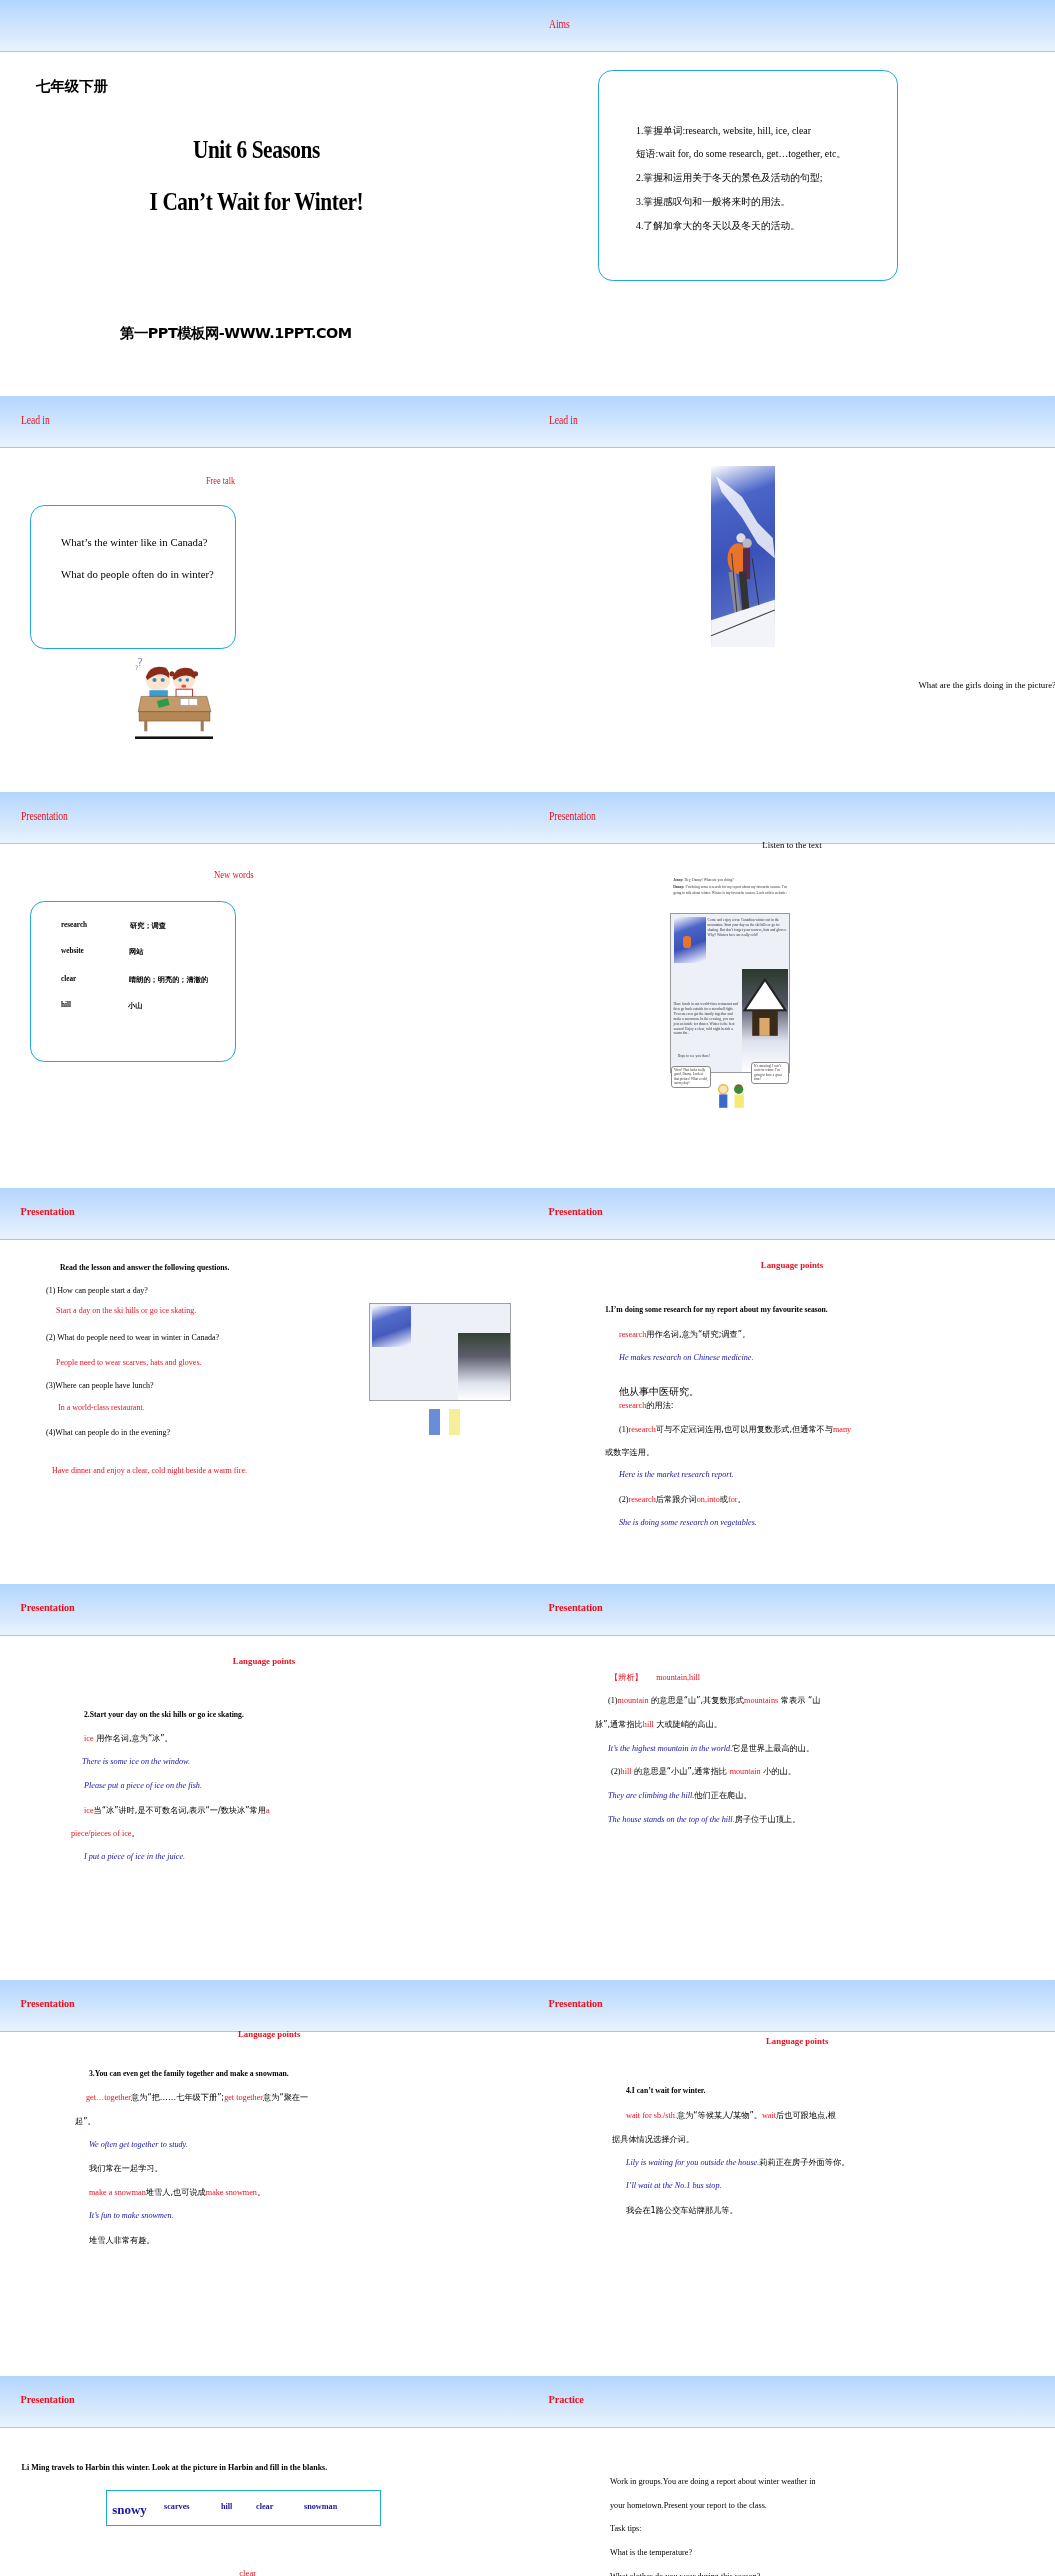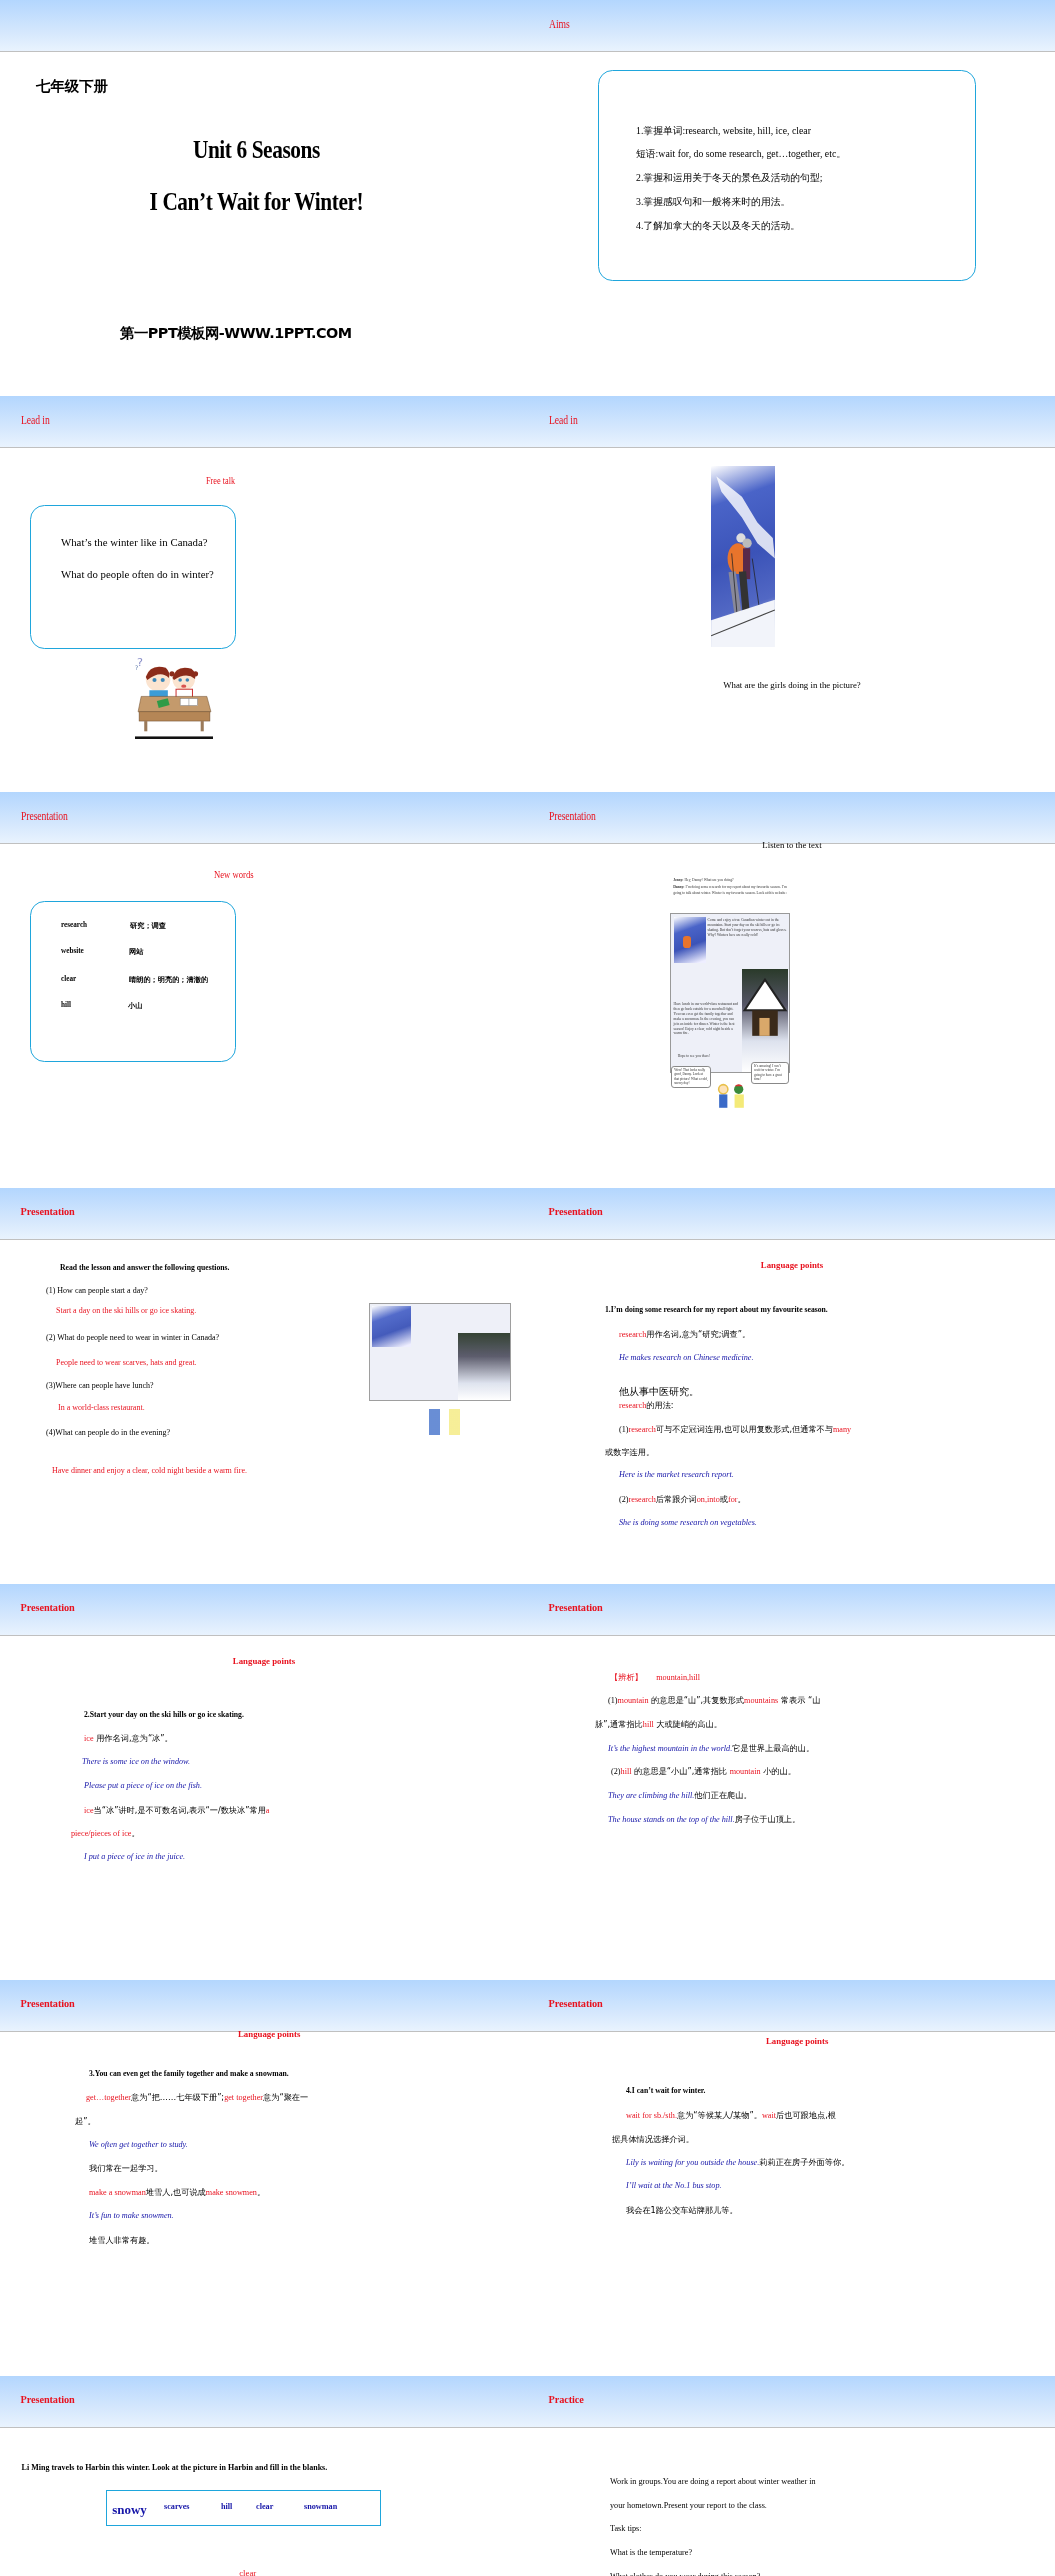--- a/index.html
+++ b/index.html
@@ -43,21 +43,21 @@
     <div class="line sans b" style="left:36px;top:77px;font-size:14.4px;">七年级下册</div>
     <div class="line b" style="left:0;width:528px;text-align:center;top:135px;font-size:26px;letter-spacing:-0.5px;transform:scaleX(0.82);transform-origin:42% 0;">Unit 6 Seasons</div>
     <div class="line b" style="left:0;width:528px;text-align:center;top:187px;font-size:26px;letter-spacing:-0.5px;transform:scaleX(0.82);transform-origin:42% 0;">I Can’t Wait for Winter!</div>
     <div class="line sans b" style="left:120px;top:324px;font-size:14.4px;letter-spacing:-0.5px;">第一PPT模板网-WWW.1PPT.COM</div>
   </div>
 
   <div class="slide">
     <div class="hdr">
       <span class="t thin">Aims</span>
     </div>
-    <div class="box" style="left:70px;top:70px;width:378px;height:211px;">
+    <div class="box" style="left:70px;top:70px;width:300px;height:211px;">
       <div class="line" style="left:37px;top:54px;font-size:9.8px;">1.掌握单词:research, website, hill, ice, clear</div>
       <div class="line" style="left:37px;top:77px;font-size:9.8px;">短语:wait for, do some research, get…together, etc。</div>
       <div class="line" style="left:37px;top:101px;font-size:9.8px;">2.掌握和运用关于冬天的景色及活动的句型;</div>
       <div class="line" style="left:37px;top:125px;font-size:9.8px;">3.掌握感叹句和一般将来时的用法。</div>
       <div class="line" style="left:37px;top:149px;font-size:9.8px;">4.了解加拿大的冬天以及冬天的活动。</div>
     </div>
   </div>
 
   <div class="slide">
     <div class="hdr">
@@ -109,21 +109,21 @@
         <circle cx="70" cy="150" r="9" fill="#bbb"></circle>
         <rect x="62" y="160" width="14" height="60" fill="#5a2a4a"></rect>
         <rect x="40" y="205" width="14" height="90" fill="#889" transform="rotate(-8 47 250)"></rect>
         <rect x="58" y="205" width="14" height="90" fill="#333" transform="rotate(-5 65 250)"></rect>
         <line x1="40" y1="170" x2="55" y2="340" stroke="#222" stroke-width="1.5"></line>
         <line x1="80" y1="180" x2="100" y2="320" stroke="#222" stroke-width="1.5"></line>
         <path d="M0 300 L124 260 L124 352 L0 352Z" fill="#f2f4fa"></path>
         <line x1="0" y1="330" x2="124" y2="280" stroke="#444" stroke-width="2"></line>
       </svg>
     </div>
-    <div class="line" style="left:0;width:528px;text-align:center;top:284px;font-size:8.8px;">What are the girls doing in the picture?</div>
+    <div class="line" style="left:0;width:528px;text-align:right;top:284px;font-size:8.8px;">What are the girls doing in the picture?</div>
   </div>
 
   <div class="slide">
     <div class="hdr">
       <span class="t thin">Presentation</span>
     </div>
     <div class="line red" style="left:214px;top:76px;font-size:10.8px;transform:scaleX(0.8);transform-origin:left;">New words</div>
     <div class="box" style="left:30px;top:109px;width:206px;height:161px;">
       <div class="line b" style="left:30px;top:18.5px;font-size:7.2px;">research</div>
       <div class="line sans b" style="left:99px;top:18.5px;font-size:7.2px;">研究；调查</div>
@@ -174,21 +174,21 @@
   </div>
 
   <div class="slide">
     <div class="hdr">
       <span class="t">Presentation</span>
     </div>
     <div class="line b" style="left:60px;top:75px;font-size:7.7px;">Read the lesson and answer the following questions.</div>
     <div class="line" style="left:46px;top:98px;font-size:8px;">(1) How can people start a day?</div>
     <div class="line red" style="left:56px;top:118px;font-size:8px;">Start a day on the ski hills or go ice skating.</div>
     <div class="line" style="left:46px;top:145px;font-size:8px;">(2) What do people need to wear in winter in Canada?</div>
-    <div class="line red" style="left:56px;top:170px;font-size:8px;">People need to wear scarves, hats and great.</div>
+    <div class="line red" style="left:56px;top:170px;font-size:8px;">People need to wear scarves, hats and gloves.</div>
     <div class="line" style="left:46px;top:193px;font-size:8px;">(3)Where can people have lunch?</div>
     <div class="line red" style="left:58px;top:215px;font-size:8px;">In a world-class restaurant.</div>
     <div class="line" style="left:46px;top:240px;font-size:8px;">(4)What can people do in the evening?</div>
     <div class="line red" style="left:52px;top:278px;font-size:8px;">Have dinner and enjoy a clear, cold night beside a warm fire.</div>
     <div class="scan" style="left:367px;top:91px;width:146px;height:196px;opacity:0.95;">
       <div class="abs" style="left:2.1px;top:24px;width:142px;height:98px;border:0.5px solid #999;background:#eef0f8;">
         <div class="abs" style="left:2.1px;top:2.1px;width:39px;height:41px;background:linear-gradient(160deg,#fff,#4a64c8 30%,#3b53b8 60%,#eef 95%);"></div>
         <div class="abs" style="left:88px;top:29px;width:52px;height:67px;background:linear-gradient(180deg,#2a3a2a 0%,#556 35%,#dde2ee 75%,#fff 100%);"></div>
       </div>
       <div class="abs" style="left:62px;top:130px;width:36px;height:26px;background:linear-gradient(90deg,#3a6ac8 0 30%,transparent 30% 55%,#f4ea78 55% 85%,transparent 85%);opacity:0.8;"></div>

